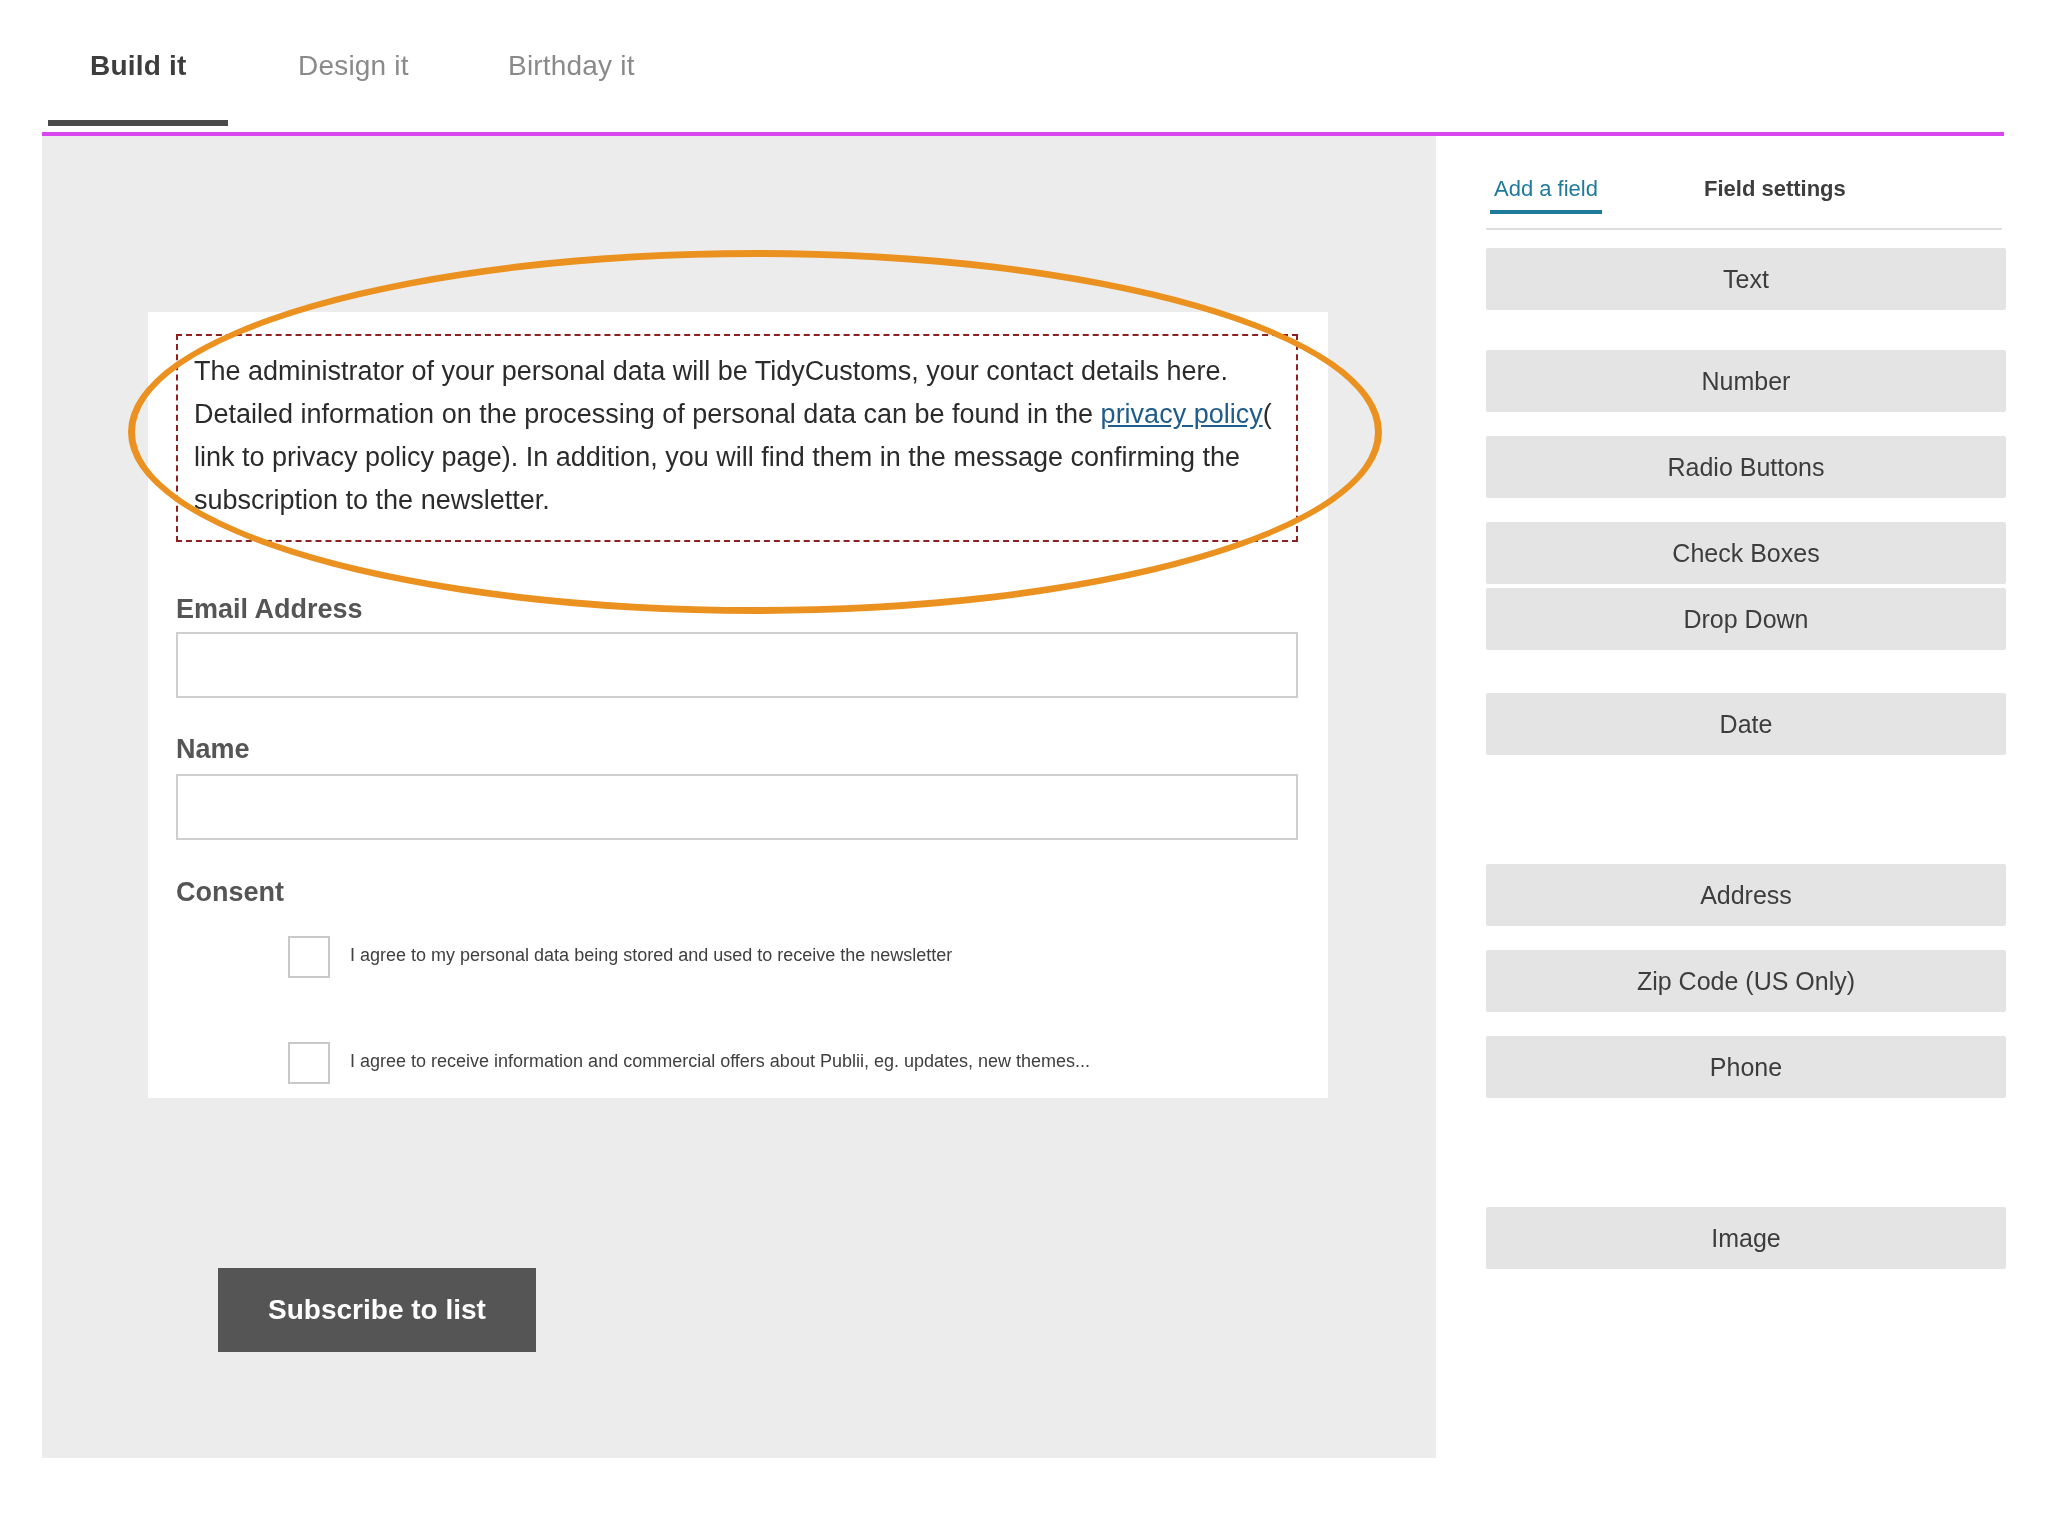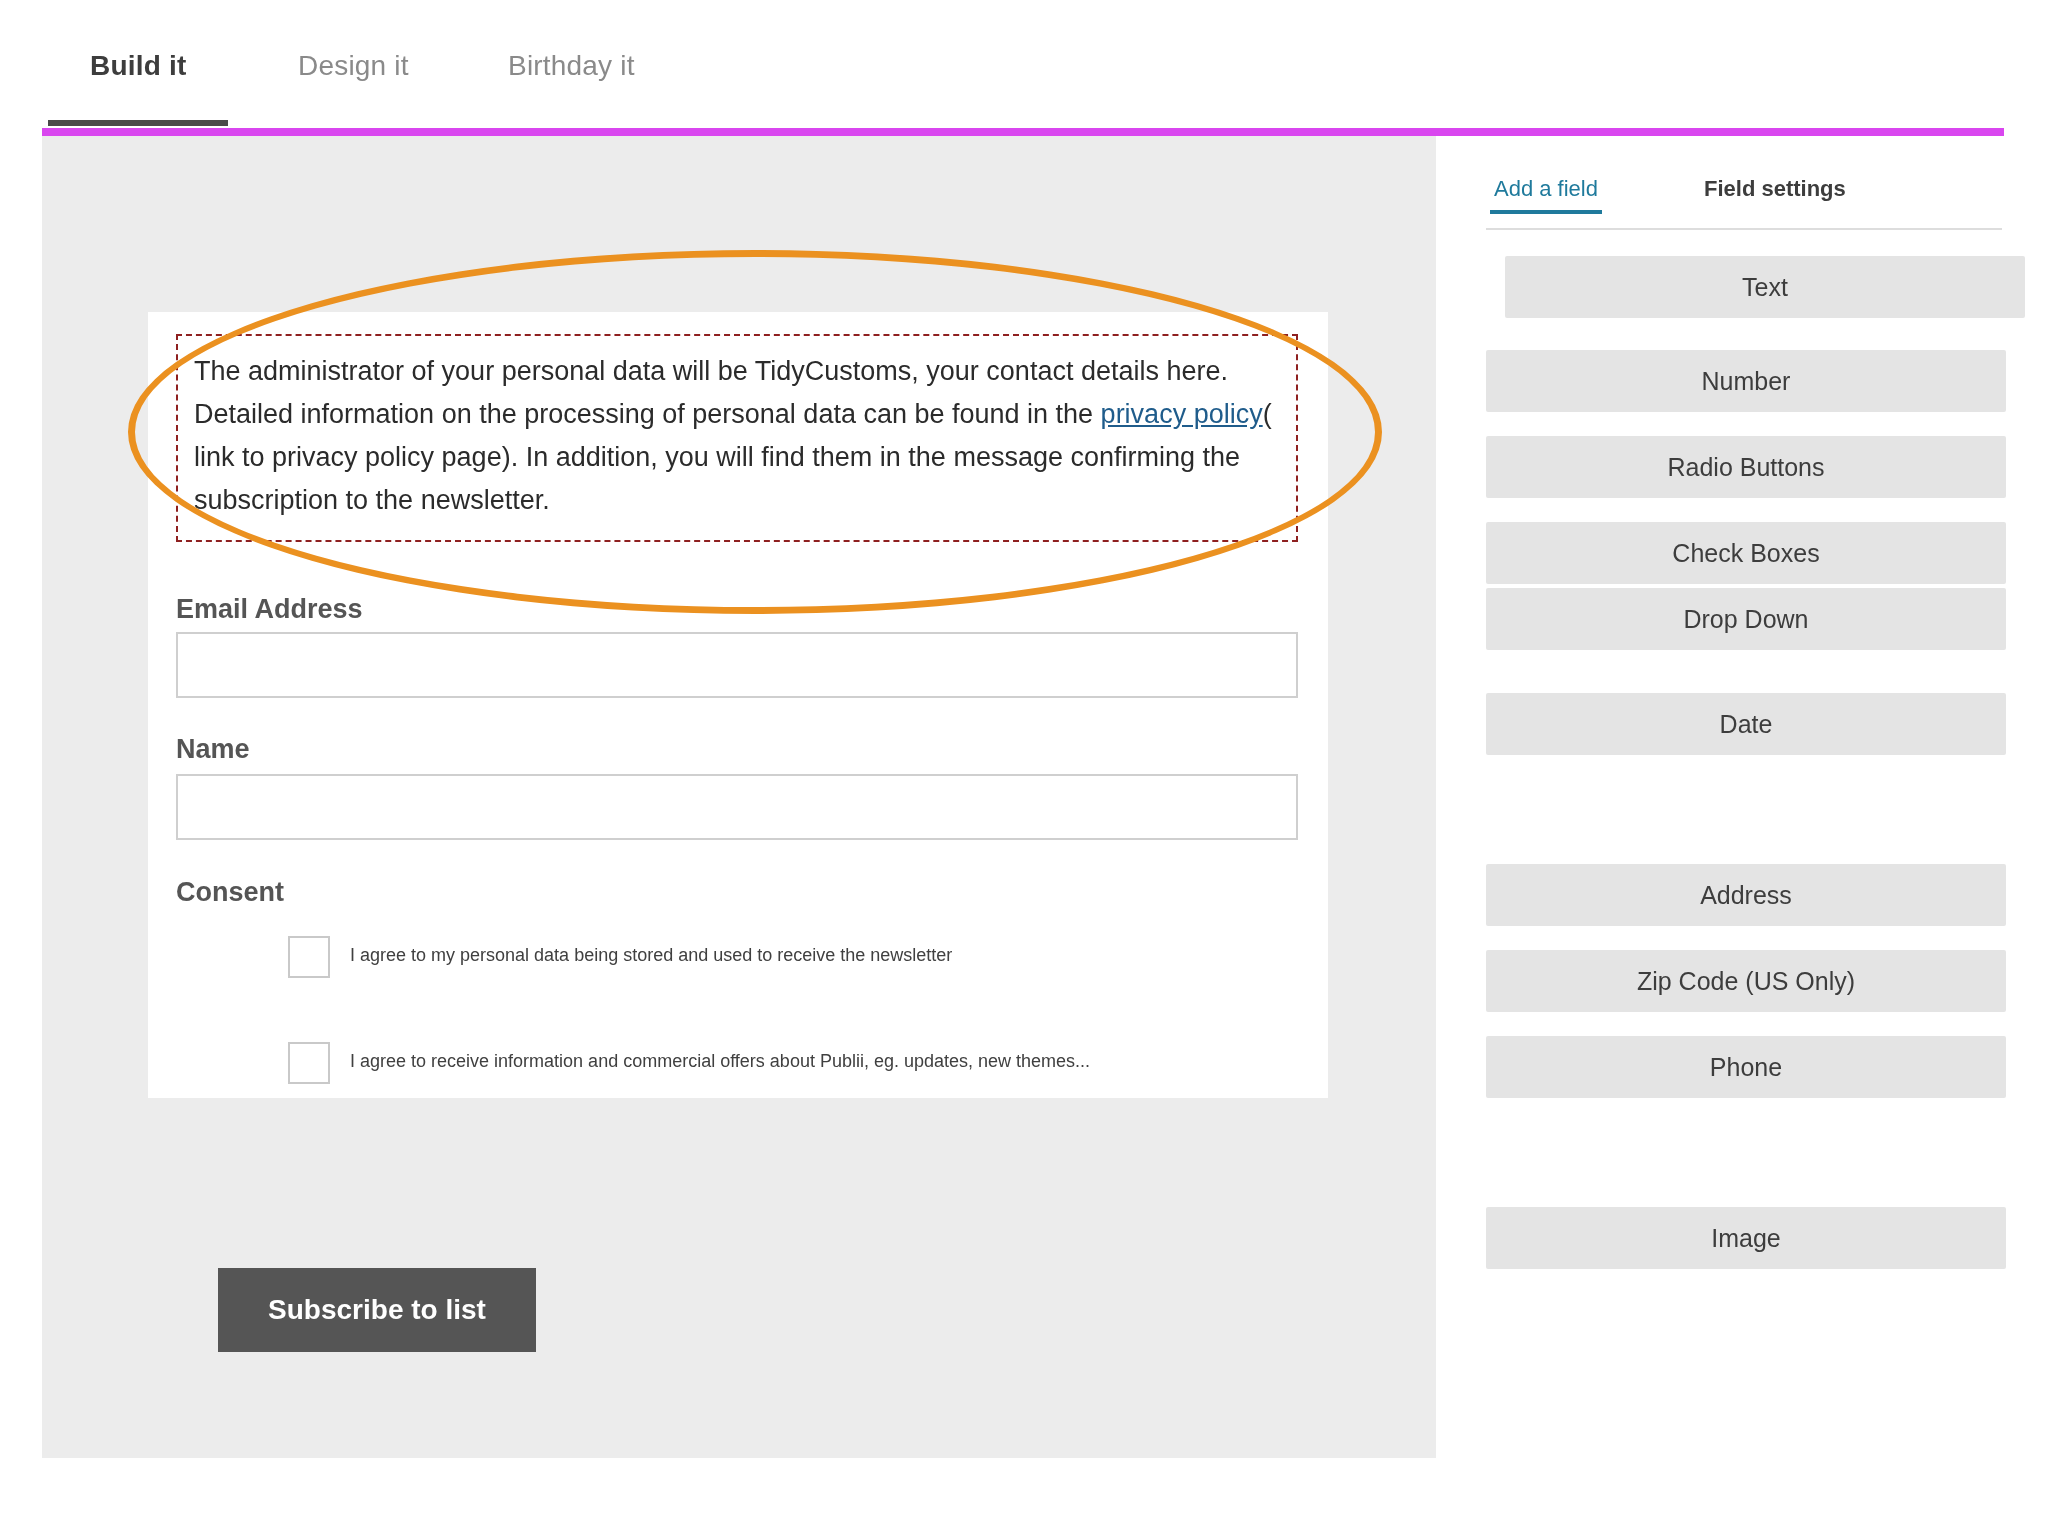--- a/index.html
+++ b/index.html
@@ -16,21 +16,21 @@
     overflow: hidden;
   }
 
   
   .top-tabs {
     position: absolute;
     left: 42px;
     top: 0;
     width: 1962px;
     height: 136px;
-    border-bottom: 8px solid #d946ef;
+    border-bottom: 4px solid #d946ef;
     box-sizing: border-box;
   }
   .top-tab {
     position: absolute;
     top: 50px;
     font-size: 28px;
     color: #8a8a8a;
     letter-spacing: 0.2px;
     cursor: pointer;
   }
@@ -250,21 +250,21 @@
 
 <div class="highlight-ellipse"></div>
 
 <div class="right-panel">
 
   <div class="panel-tabs">
     <div class="panel-tab active" id="ptab-add">Add a field</div>
     <div class="panel-tab" id="ptab-settings">Field settings</div>
   </div>
 
-  <button class="field-btn" style="top:120px;margin-left:19px;">Text</button>
+  <button class="field-btn" style="top:112px;">Text</button>
   <button class="field-btn" style="top:214px;">Number</button>
   <button class="field-btn" style="top:300px;">Radio Buttons</button>
   <button class="field-btn" style="top:386px;">Check Boxes</button>
   <button class="field-btn" style="top:452px;">Drop Down</button>
   <button class="field-btn" style="top:557px;">Date</button>
   <button class="field-btn" style="top:728px;">Address</button>
   <button class="field-btn" style="top:814px;">Zip Code (US Only)</button>
   <button class="field-btn" style="top:900px;">Phone</button>
   <button class="field-btn" style="top:1071px;">Image</button>
 

